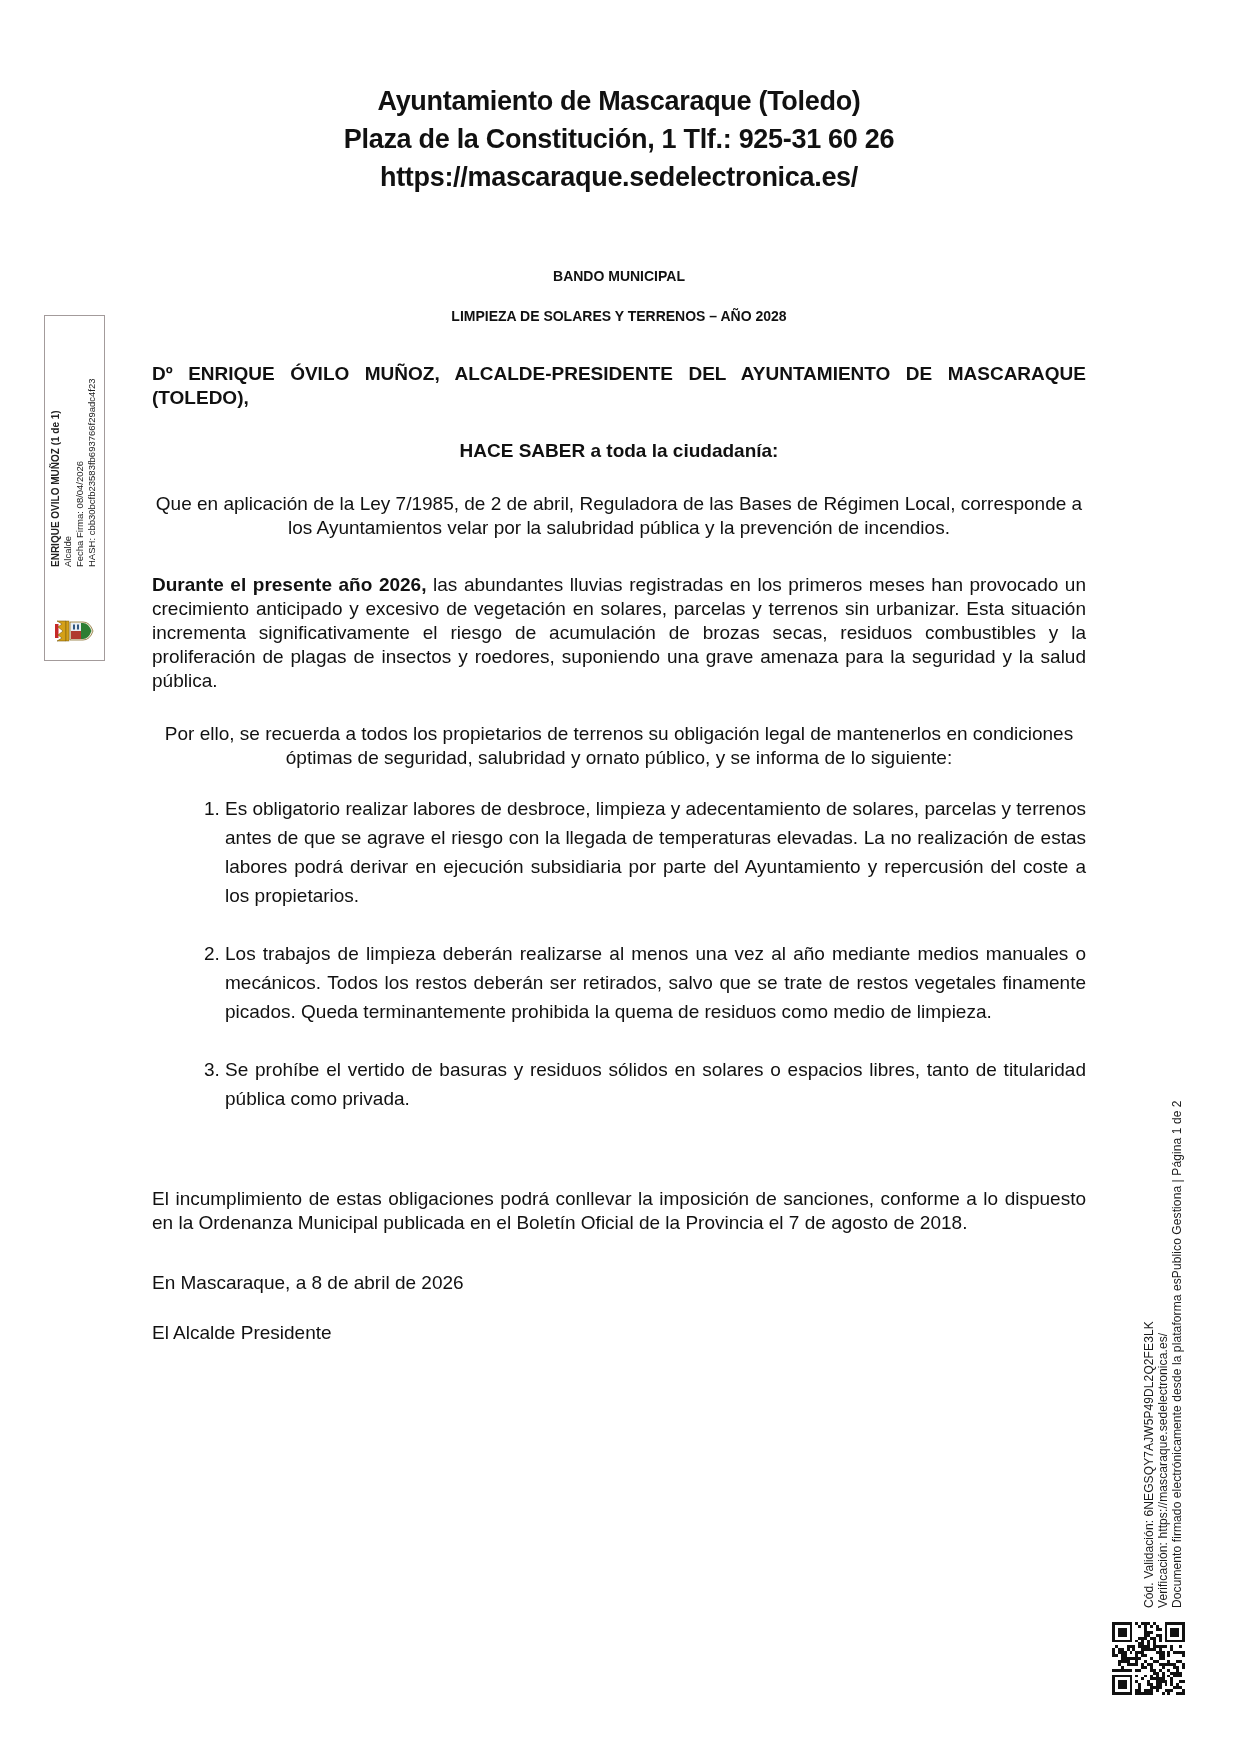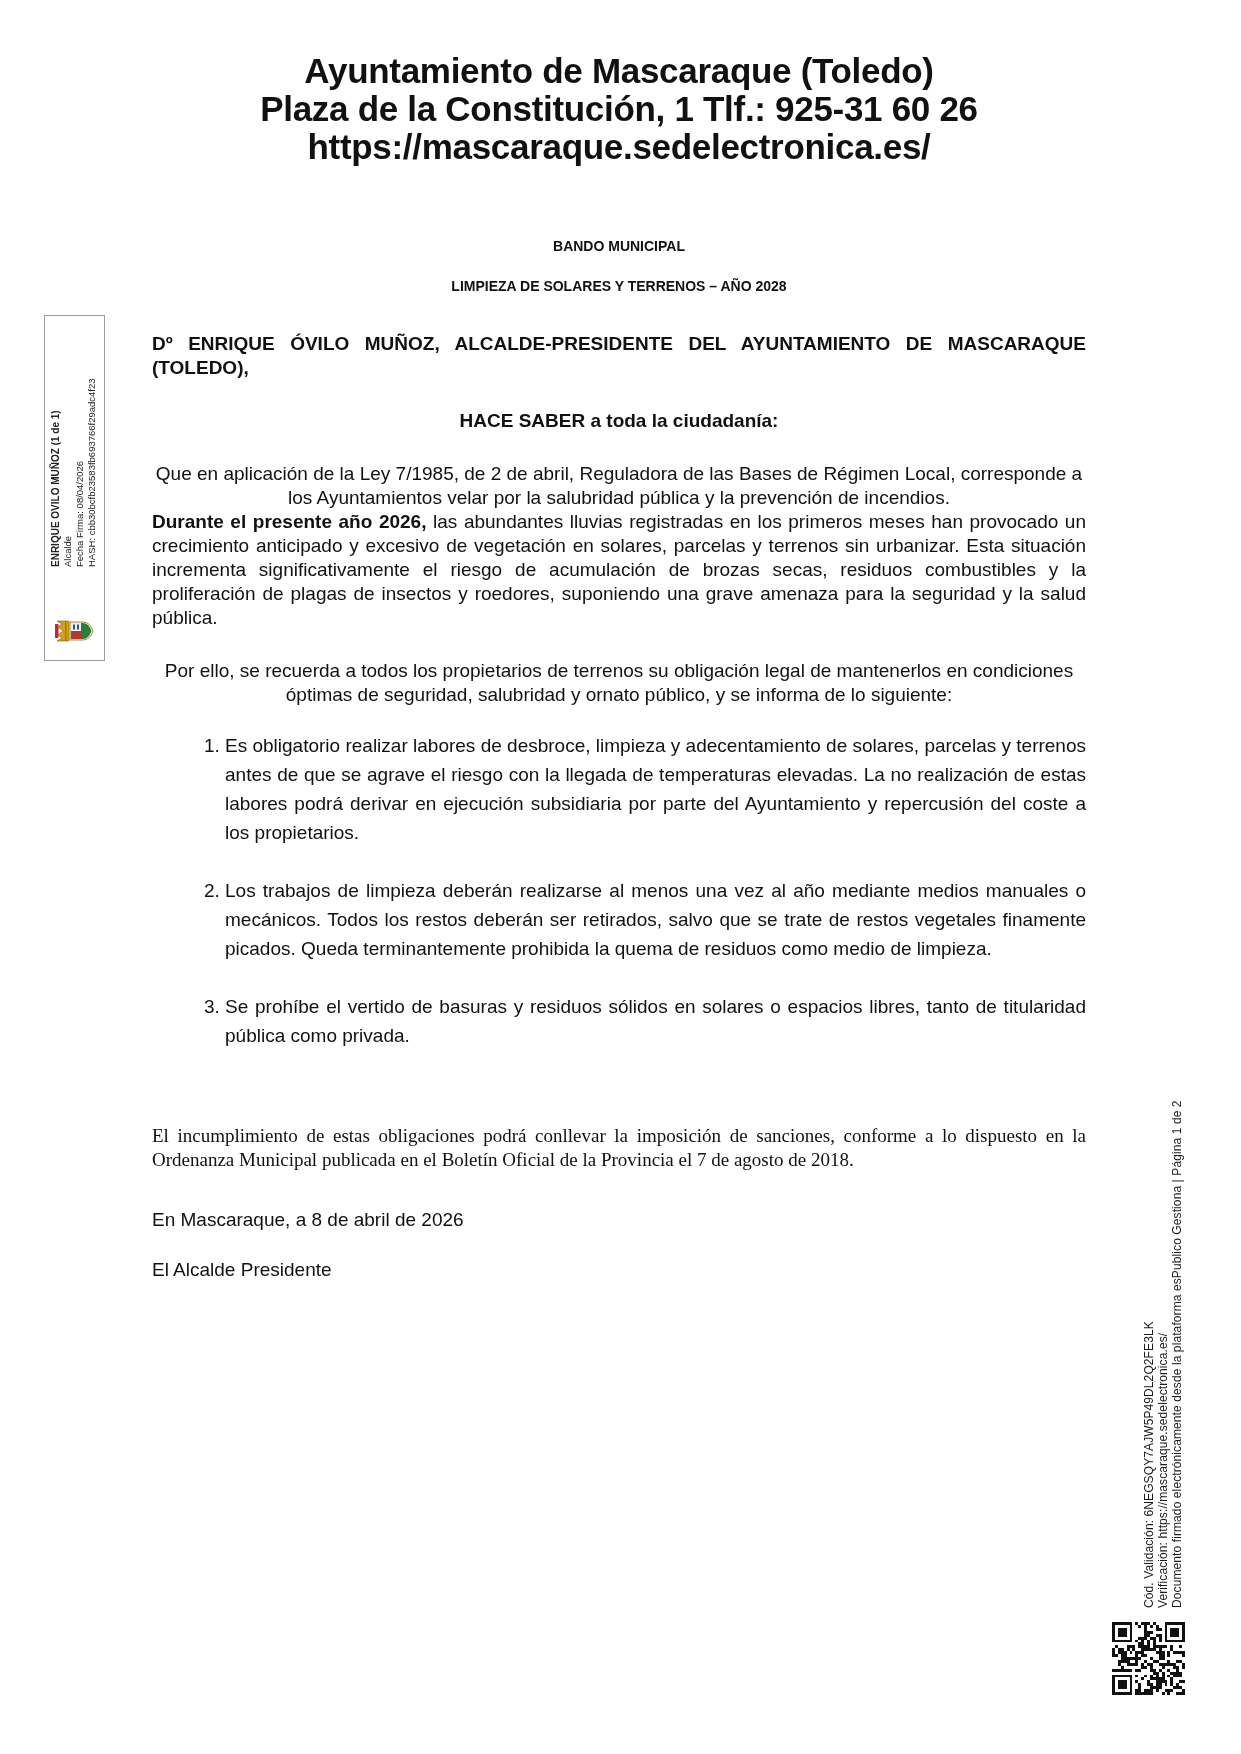--- a/index.html
+++ b/index.html
@@ -1,33 +1,33 @@
 <!DOCTYPE html>
 <html><head>
 <meta charset="utf-8">
 <style>
   html,body{margin:0;padding:0;background:#ffffff;}
   .page{position:relative;width:1241px;height:1754px;background:#fff;
         font-family:"Liberation Sans",sans-serif;color:#111;overflow:hidden;}
 
   
   .content{position:absolute;left:152px;top:0;width:934px;}
-  .hdr{padding-top:52px;text-align:center;font-weight:bold;
-       font-size:35px;line-height:38px;letter-spacing:-0.3px;}
+  .hdr{padding-top:82px;text-align:center;font-weight:bold;
+       font-size:27px;line-height:38px;letter-spacing:-0.3px;}
   .title{margin-top:60px;text-align:center;font-weight:bold;
          font-size:14px;line-height:40px;}
   p{margin:0;font-size:19px;line-height:24px;}
-  .j{text-align:justify;}
+  .j{text-align:justify;margin-top:33px;}
   .b{font-weight:bold;}
   .mt{margin-top:29px;text-align:center;}
   .intro{margin-top:26px;}
   ol{margin:24px 0 0;padding-left:73px;font-size:19px;line-height:29px;text-align:justify;}
   li+li{margin-top:29px;}
   .center{}
-  .p4{margin-top:74px;font-family:Liberation Serif, serif;}
+  .p4{margin-top:74px;}
   .date{margin-top:36px;}
   .sign{margin-top:26px;}
 
   
   .vrot{position:absolute;transform-origin:top left;top:0;left:0;}
   .left-box{position:absolute;left:44px;top:315px;width:61px;height:346px;
             border:1px solid #a39b9b;box-sizing:border-box;}
   .left-inner{width:343px;height:58px;transform:rotate(-90deg) translateX(-343px);}
   .stamp-lines{position:absolute;left:92px;top:5px;}
   .stamp-name{font-weight:bold;font-size:10px;line-height:12px;white-space:nowrap;color:#222;}

